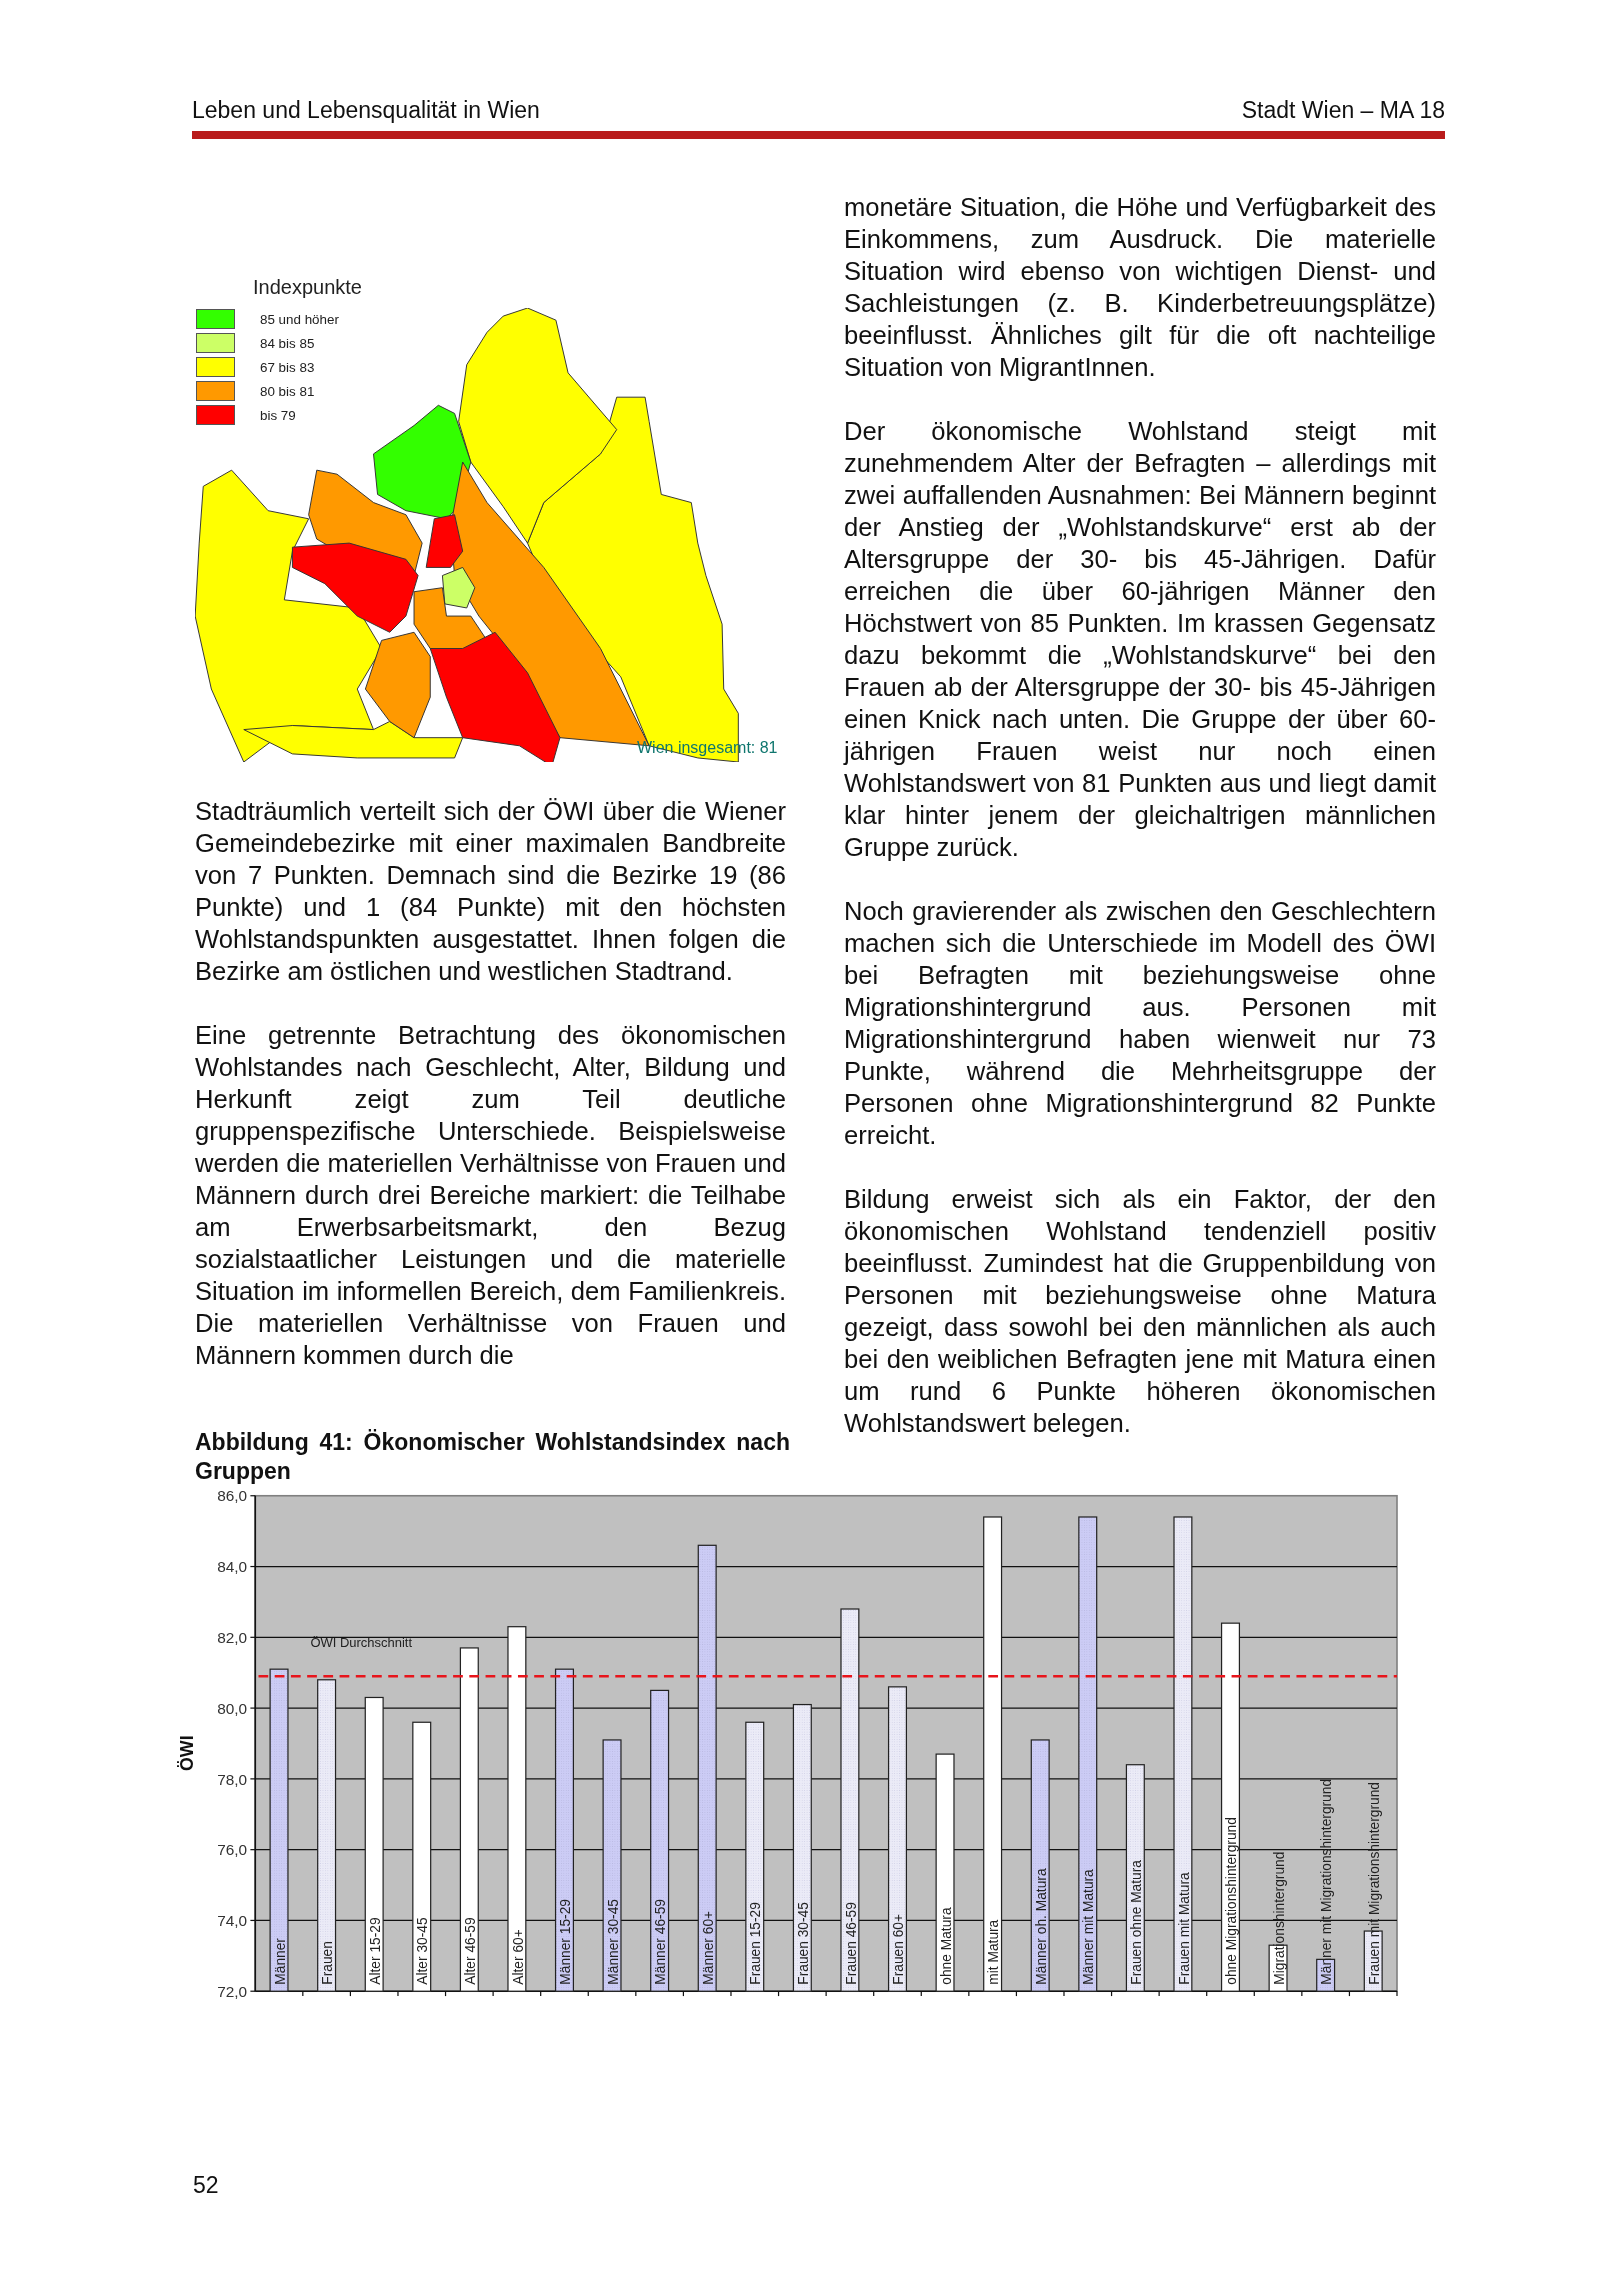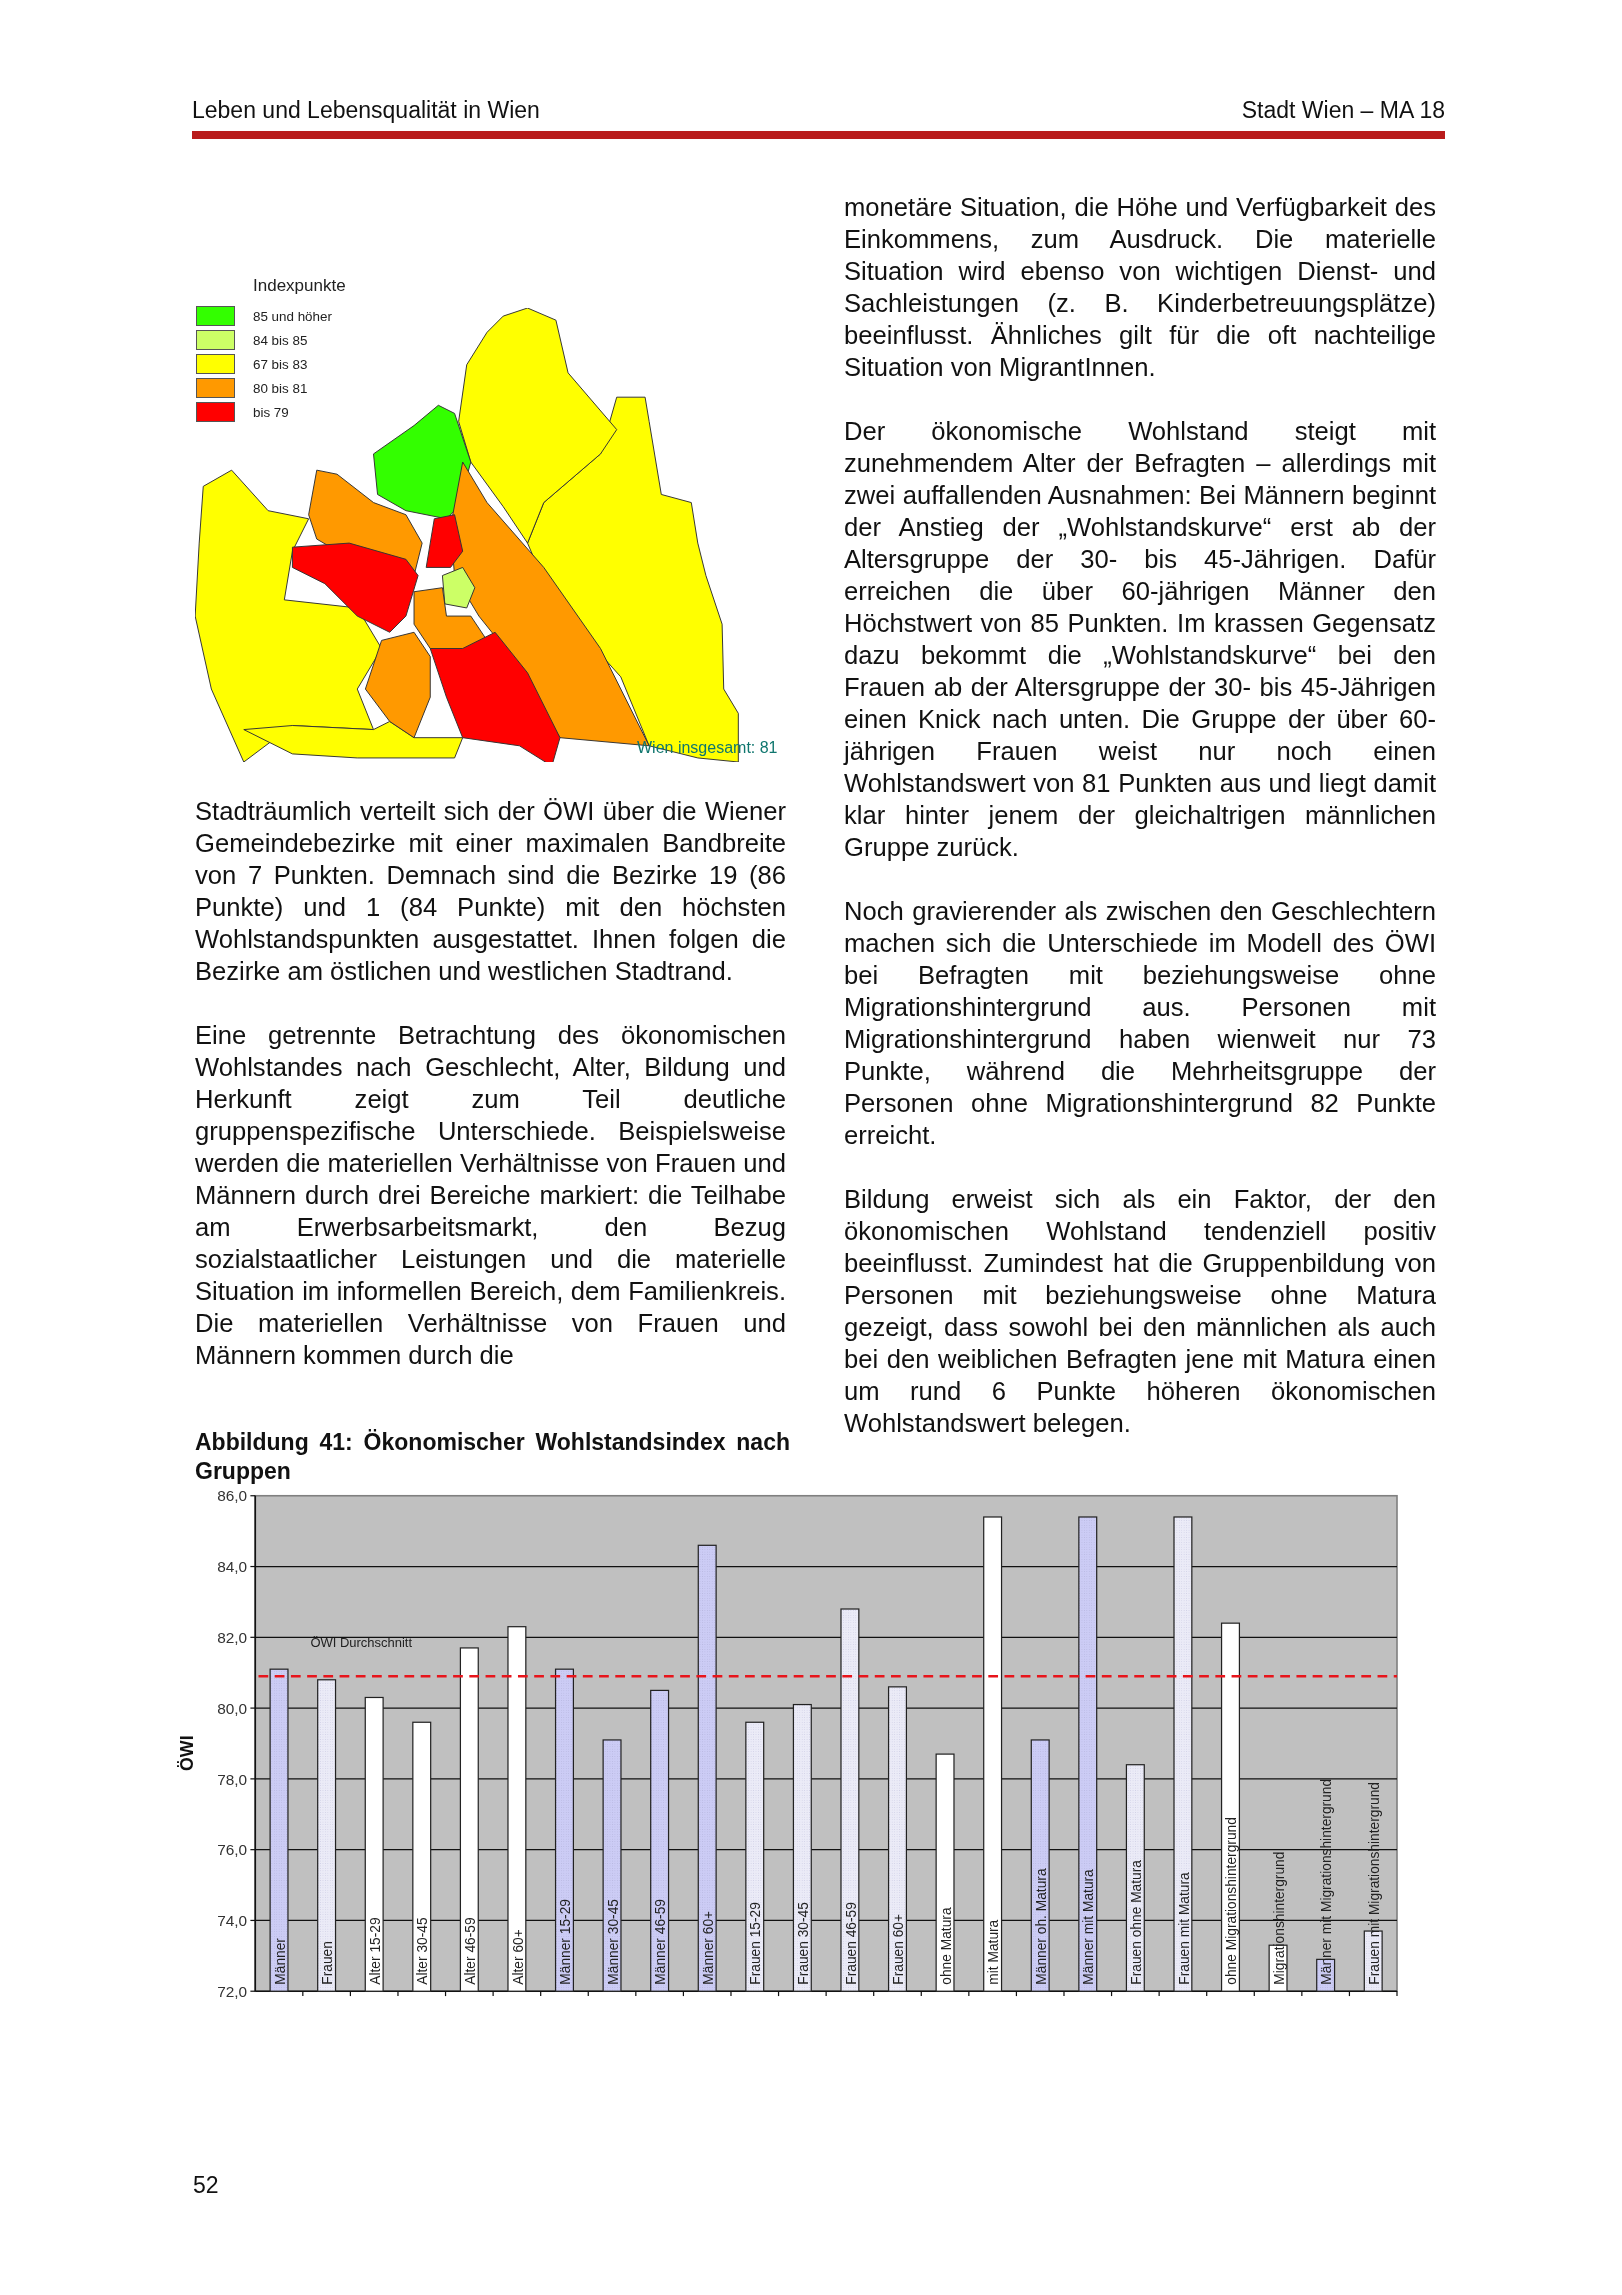--- a/index.html
+++ b/index.html
@@ -6,22 +6,22 @@
   body { width: 1622px; height: 2295px; position: relative; font-family: "Liberation Sans", sans-serif; color: #111; }
   .header { position: absolute; left: 192px; top: 94px; width: 1253px; height: 37px; border-bottom: 8px solid #b91c1c; }
   .header .left { position: absolute; left: 0; top: 3.2px; font-size: 23px; }
   .header .right { position: absolute; right: 0; top: 3.2px; font-size: 23px; }
   .col { position: absolute; font-size: 25.6px; line-height: 32px; text-align: justify; }
   .col p { margin: 0 4px 32px 0; }
   .left-col { left: 195px; width: 595px; }
   .right-col { left: 844px; width: 596px; top: 191px; }
   .fig-title { position: absolute; font-weight: bold; font-size: 23px; line-height: 29px; }
   .legend { position: absolute; left: 196px; top: 276px; font-size: 13px; color: #222; }
-  .legend .lt { font-size: 17px; margin-left: 57px; margin-bottom: 8px; }
-  .legend .row { display: flex; align-items: center; height: 24px; }
+  .legend .lt { font-size: 20px; margin-left: 57px; margin-bottom: 8px; }
+  .legend .row { display: flex; align-items: center; height: 24px; gap: 7px; }
   .legend .sw { width: 39px; height: 20px; border: 0.8px solid #555; margin-right: 18px; box-sizing: border-box; }
   .legend .lab { font-size: 13.4px; }
   .map { position: absolute; left: 195px; top: 308px; width: 584px; height: 454px; }
   .map-total { position: absolute; left: 637px; top: 739px; font-size: 16px; color: #0f766e; }
   .chart { position: absolute; left: 162px; top: 1476px; width: 1265px; height: 552px; }
   .page-no { position: absolute; left: 193px; top: 2172px; font-size: 23px; }
 </style>
 </head>
 <body>
 

